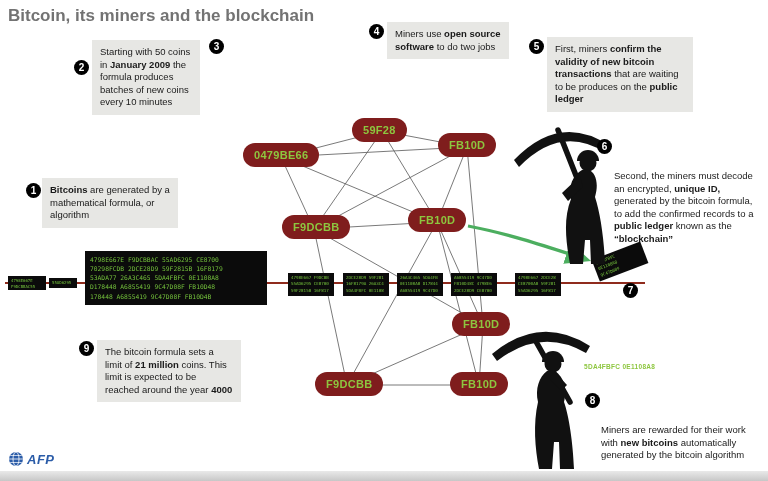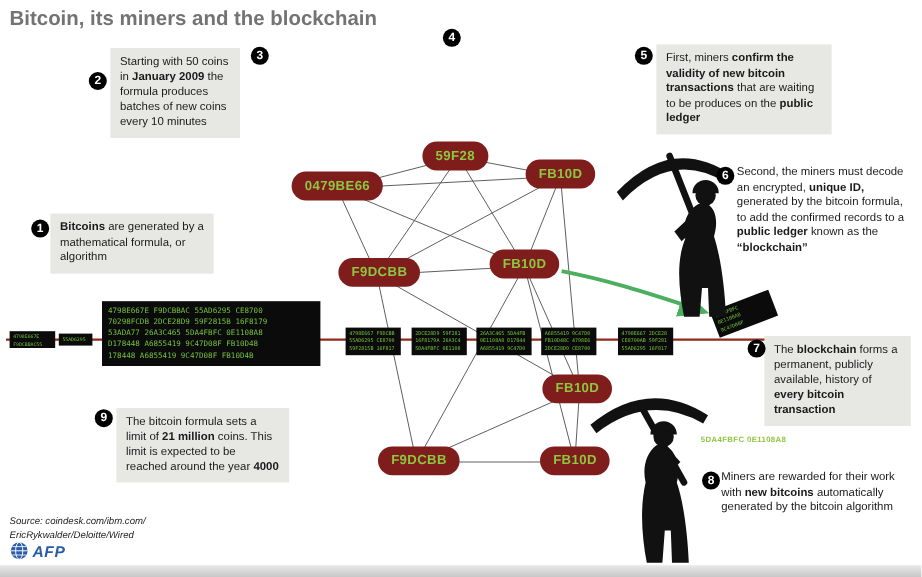--- a/index.html
+++ b/index.html
@@ -3,21 +3,21 @@
 <meta charset="utf-8">
 <style>
   * { margin:0; padding:0; box-sizing:border-box; }
   html,body { width:768px; height:481px; }
   body { font-family:"Liberation Sans", sans-serif; background:#ffffff; position:relative; overflow:hidden; }
   #stage { position:absolute; left:0; top:0; width:768px; height:481px; background:#fff; }
 
   .title { position:absolute; left:8px; top:6px; font-size:17px; font-weight:bold; color:#737373; z-index:5; }
 
   .box { position:absolute; background:#e7e7e4; padding:6px 8px; font-size:9.5px; line-height:1.32; color:#1a1a1a; z-index:2; }
-  .nobg { background:transparent; padding:0; }
+  .nobg { background:transparent; padding:0;margin-top:32px; }
 
   .num { position:absolute; width:15px; height:15px; border-radius:50%; background:#000; color:#fff;
          font-size:10px; font-weight:bold; display:flex; align-items:center; justify-content:center; z-index:6; }
 
   .node { position:absolute; background:#7f1d1d; color:#8dc63f; font-weight:bold; font-size:11px;
           padding:6px 11px; border-radius:14px; letter-spacing:.3px; z-index:4; }
 
   .block { position:absolute; background:#0b0b0b; color:#74c23c; font-family:"DejaVu Sans Mono", monospace;
            white-space:pre-line; z-index:3; overflow:hidden; }
   .block.big    { font-size:6.3px; line-height:1.45; padding:4px 5px; }
@@ -113,32 +113,32 @@
 
   <div class="box" style="left:42px; top:178px; width:136px;">
     <b>Bitcoins</b><span> are generated by a mathematical formula, or algorithm</span>
   </div>
 
   <div class="box" style="left:92px; top:40px; width:108px;">
     <span>Starting with 50 coins in </span><b>January 2009</b><span> the formula produces batches of new coins every 10 minutes</span>
   </div>
 
 
+  <div class="box" style="left:387px; top:22px; width:122px;">
+    <span>Miners use </span><b>open source software</b><span> to do two jobs</span>
+  </div>
 
   <div class="box" style="left:547px; top:37px; width:146px;">
     <span>First, miners </span><b>confirm the validity of new bitcoin transactions</b><span> that are waiting to be produces on the </span><b>public ledger</b>
   </div>
 
   <div class="box nobg" style="left:614px; top:138px; width:146px;">
     <span>Second, the miners must decode an encrypted, </span><b>unique ID,</b><span> generated by the bitcoin formula, to add the confirmed records to a </span><b>public ledger</b><span> known as the </span><b>“blockchain”</b>
   </div>
 
-  <div class="box" style="left:637px; top:280px; width:122px;">
-    <span>The </span><b>blockchain</b><span> forms a permanent, publicly available, history of </span><b>every bitcoin transaction</b>
-  </div>
 
   <div class="box nobg" style="left:601px; top:392px; width:156px;">
     <span>Miners are rewarded for their work with </span><b>new bitcoins</b><span> automatically generated by the bitcoin algorithm</span>
   </div>
 
   <div class="box" style="left:97px; top:340px; width:144px;">
     <span>The bitcoin formula sets a limit of </span><b>21 million</b><span> coins. This limit is expected to be reached around the year </span><b>4000</b>
   </div>
 
   <div class="node" style="left:243px; top:143px;">0479BE66</div>
@@ -172,24 +172,20 @@
 2DCE28D9 CE8700</div>
   <div class="block small" style="left:515px; top:273px; width:46px;">4798E667 2DCE28
 CE8700AB 59F281
 55AD6295 16F817</div>
   <div class="block small tilted" style="left:594px; top:250px; width:52px;">5DA4FBFC
 0E1108A8
 9C47D08F</div>
 
   <div class="hash-label">5DA4FBFC 0E1108A8</div>
 
-  <div class="source">
-    <div>Source: coindesk.com/ibm.com/</div>
-    <div>EricRykwalder/Deloitte/Wired</div>
-  </div>
 
   <div class="afp">
     <svg width="16" height="16" viewBox="0 0 16 16">
       <circle cx="8" cy="8" r="7" fill="#2b5ca8"></circle>
       <ellipse cx="8" cy="8" rx="3" ry="7" fill="none" stroke="#ffffff" stroke-width="0.8"></ellipse>
       <line x1="1" y1="8" x2="15" y2="8" stroke="#ffffff" stroke-width="0.8"></line>
       <line x1="2.2" y1="4.5" x2="13.8" y2="4.5" stroke="#ffffff" stroke-width="0.7"></line>
       <line x1="2.2" y1="11.5" x2="13.8" y2="11.5" stroke="#ffffff" stroke-width="0.7"></line>
     </svg>
     <span class="afp-text">AFP</span>

